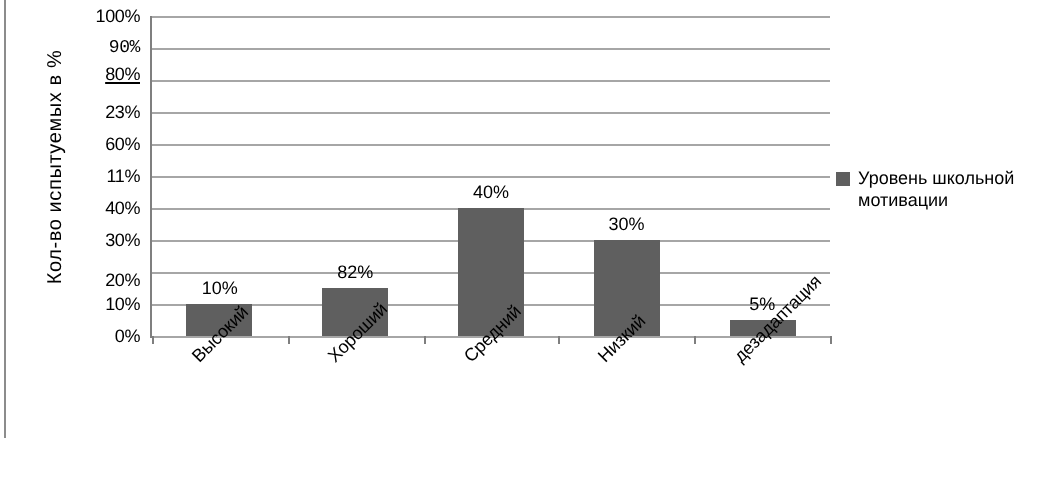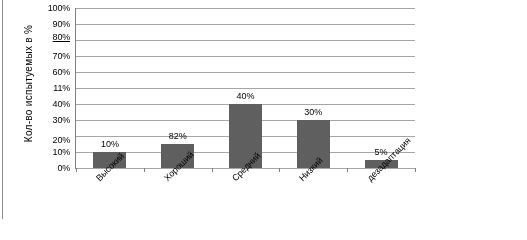--- a/index.html
+++ b/index.html
@@ -144,23 +144,23 @@
 <body>
 
 <div id="chart-root">
 
   <div id="left-rule"></div>
 
   <div id="y-axis-title">Кол-во испытуемых в %</div>
 
   <div id="y-tick-labels">
       <div class="y-tick-label" style="top: 8px;">100%</div>
-      <div class="y-tick-label" style="top: 24px;">90%</div>
+      <div class="y-tick-label" style="top: 24px; font-family: Liberation Mono, monospace;">90%</div>
       <div class="y-tick-label" style="top: 37px; text-decoration: underline;">80%</div>
-      <div class="y-tick-label" style="top: 56px;">70%</div>
+      <div class="y-tick-label" style="top: 56px;">23%</div>
       <div class="y-tick-label" style="top: 72px;">60%</div>
       <div class="y-tick-label" style="top: 88px;">11%</div>
       <div class="y-tick-label" style="top: 104px;">40%</div>
       <div class="y-tick-label" style="top: 120px;">30%</div>
       <div class="y-tick-label" style="top: 140px;">20%</div>
       <div class="y-tick-label" style="top: 152px;">10%</div>
       <div class="y-tick-label" style="top: 168px;">0%</div>
     </div>
 
   <div id="plot-area">
@@ -188,19 +188,25 @@
       <div class="x-tick" style="left: 135.6px;"></div>
       <div class="bar" style="left: 220.8px; height: 48px; background: rgb(95, 95, 95);"></div>
       <div class="bar-value" style="left: 217.3px; top: 99px;">30%</div>
       <div class="x-tick" style="left: 203.4px;"></div>
       <div class="bar" style="left: 288.6px; height: 8px; background: rgb(95, 95, 95);"></div>
       <div class="bar-value" style="left: 285.1px; top: 139px;">5%</div>
       <div class="x-tick" style="left: 271.2px;"></div>
       <div class="x-tick" style="left: 339px;"></div>
     </div>
 
+  <div id="legend">
+    <div id="legend-entry">
+      <span id="legend-swatch"></span>
+      <span>Уровень школьной мотивации</span>
+    </div>
+  </div>
 
 <div class="cat-label" style="left: 93.9px; top: 176px;">Высокий</div>
     <div class="cat-label" style="left: 161.7px; top: 176px;">Хороший</div>
     <div class="cat-label" style="left: 229.5px; top: 176px;">Средний</div>
     <div class="cat-label" style="left: 297.3px; top: 176px;">Низкий</div>
     <div class="cat-label" style="left: 365.1px; top: 176px;">дезадаптация</div>
   </div>
 
 </body></html>

